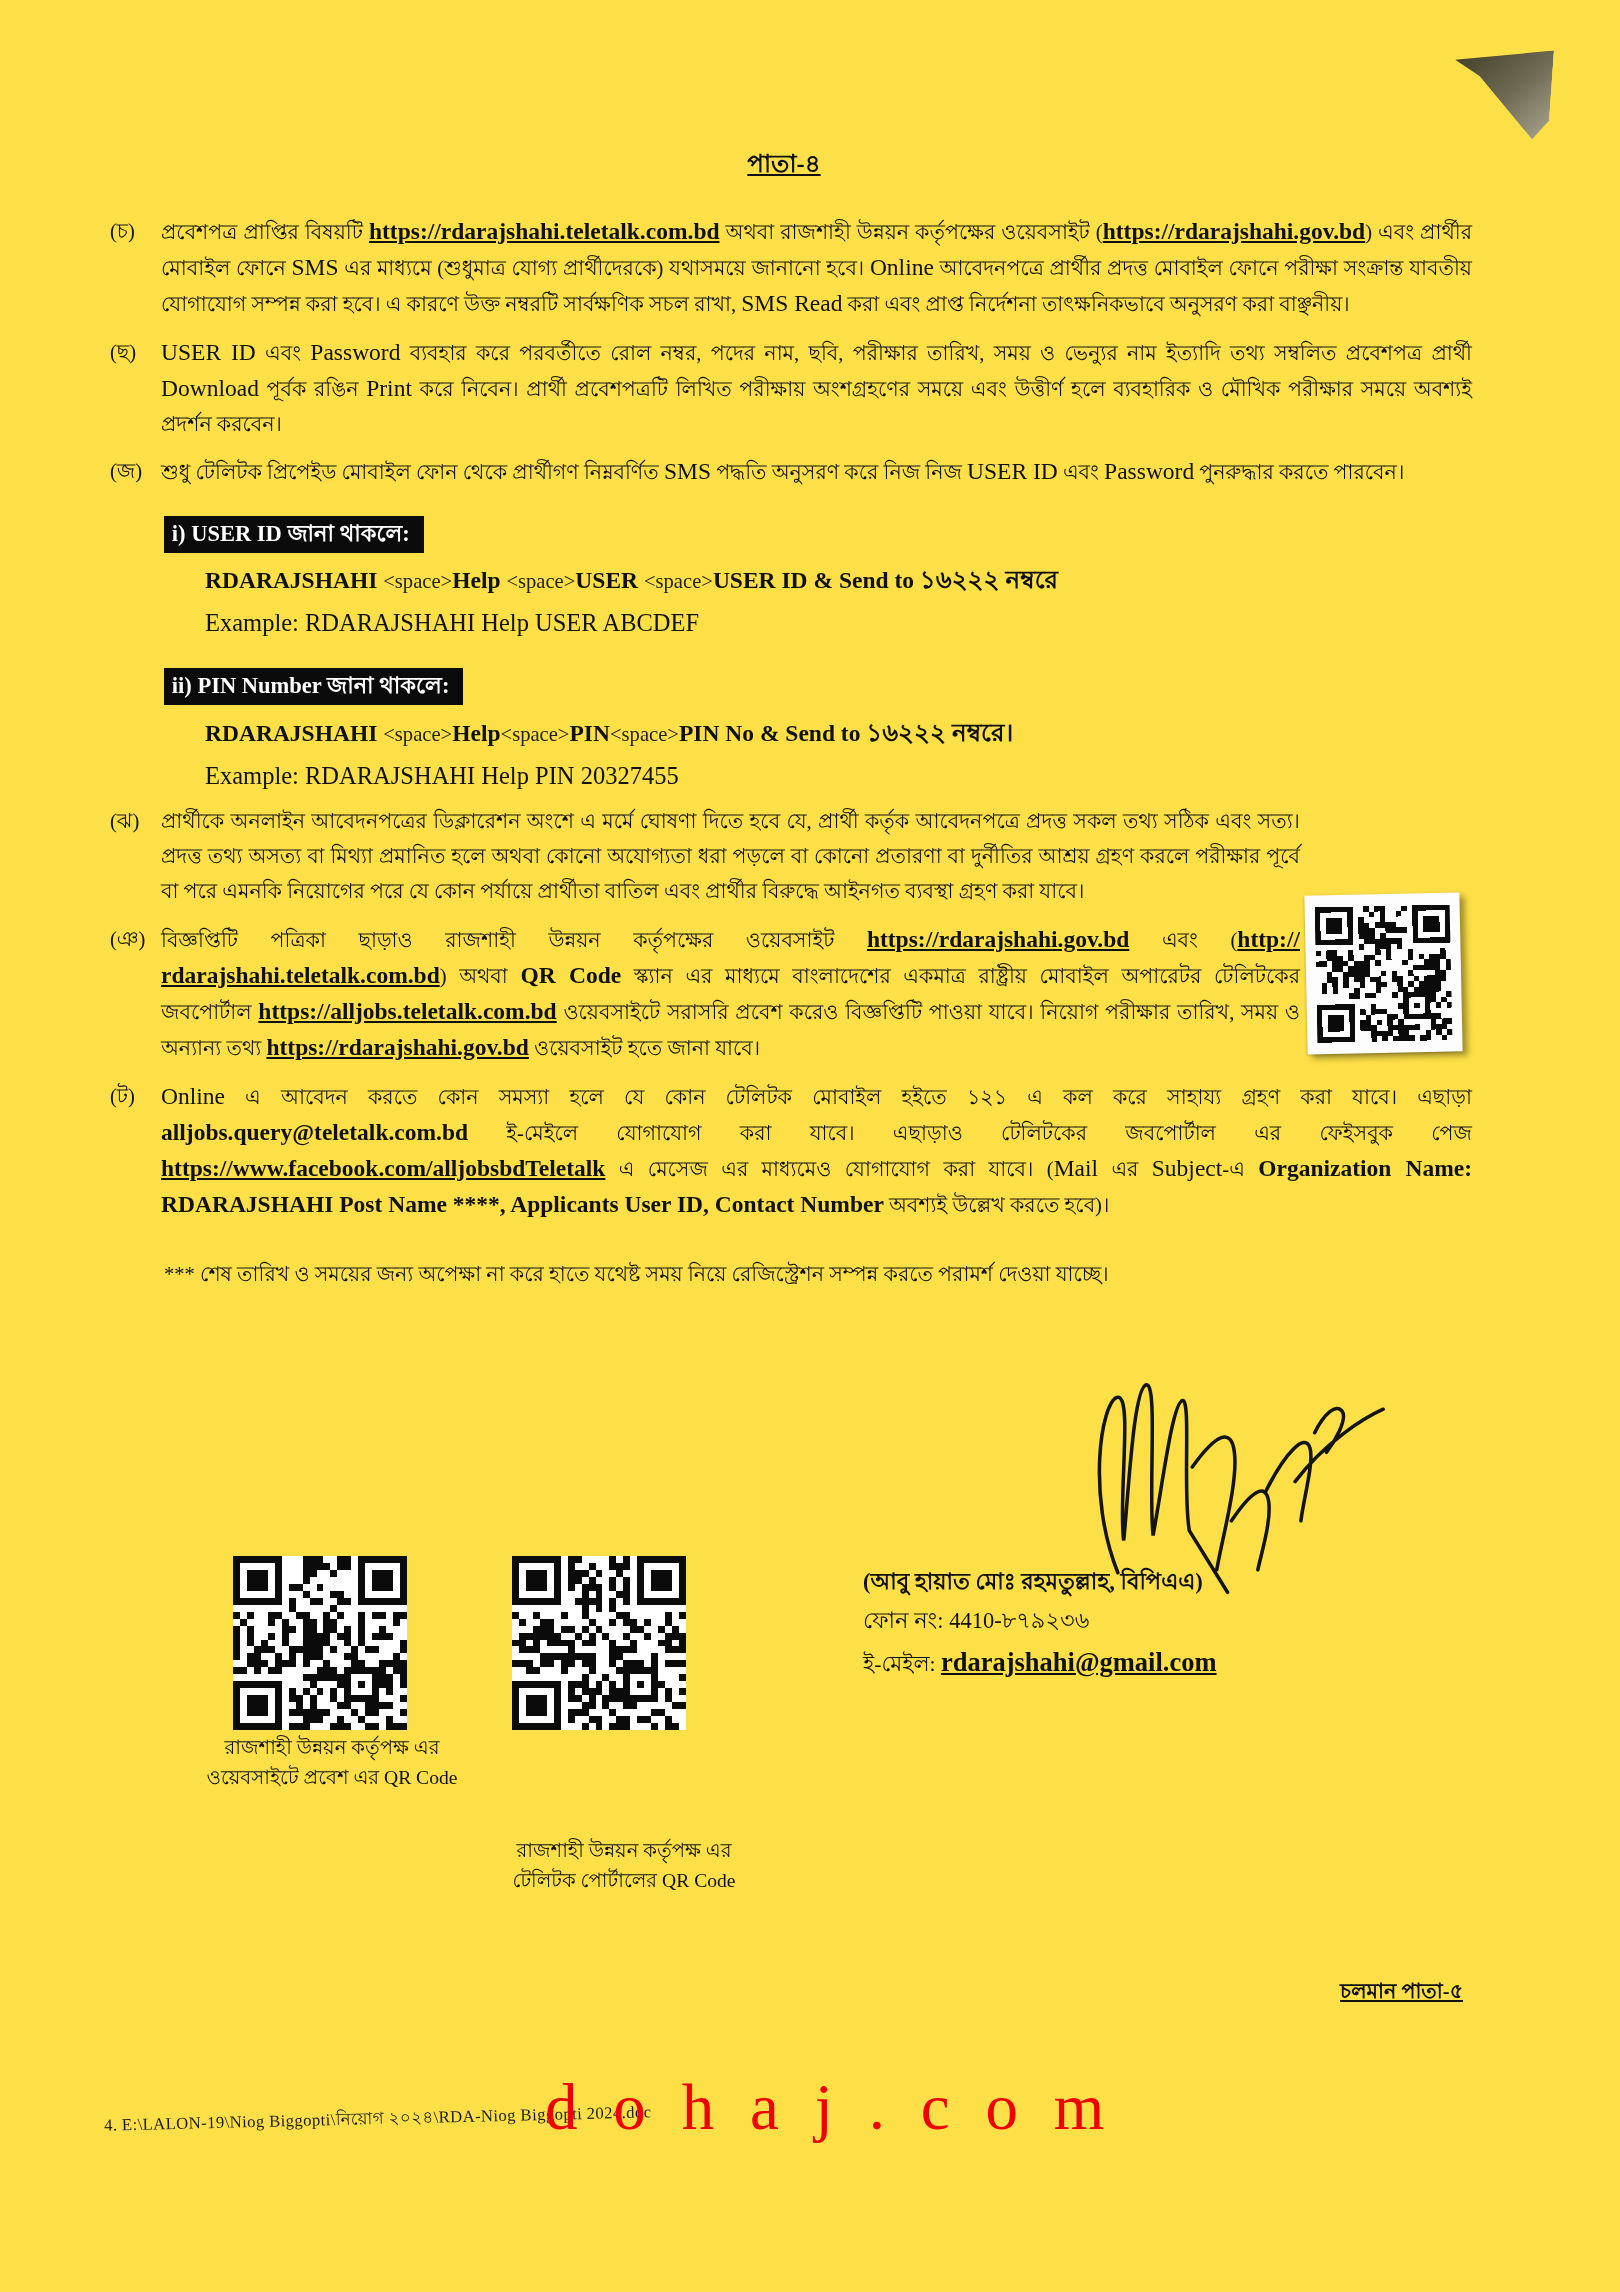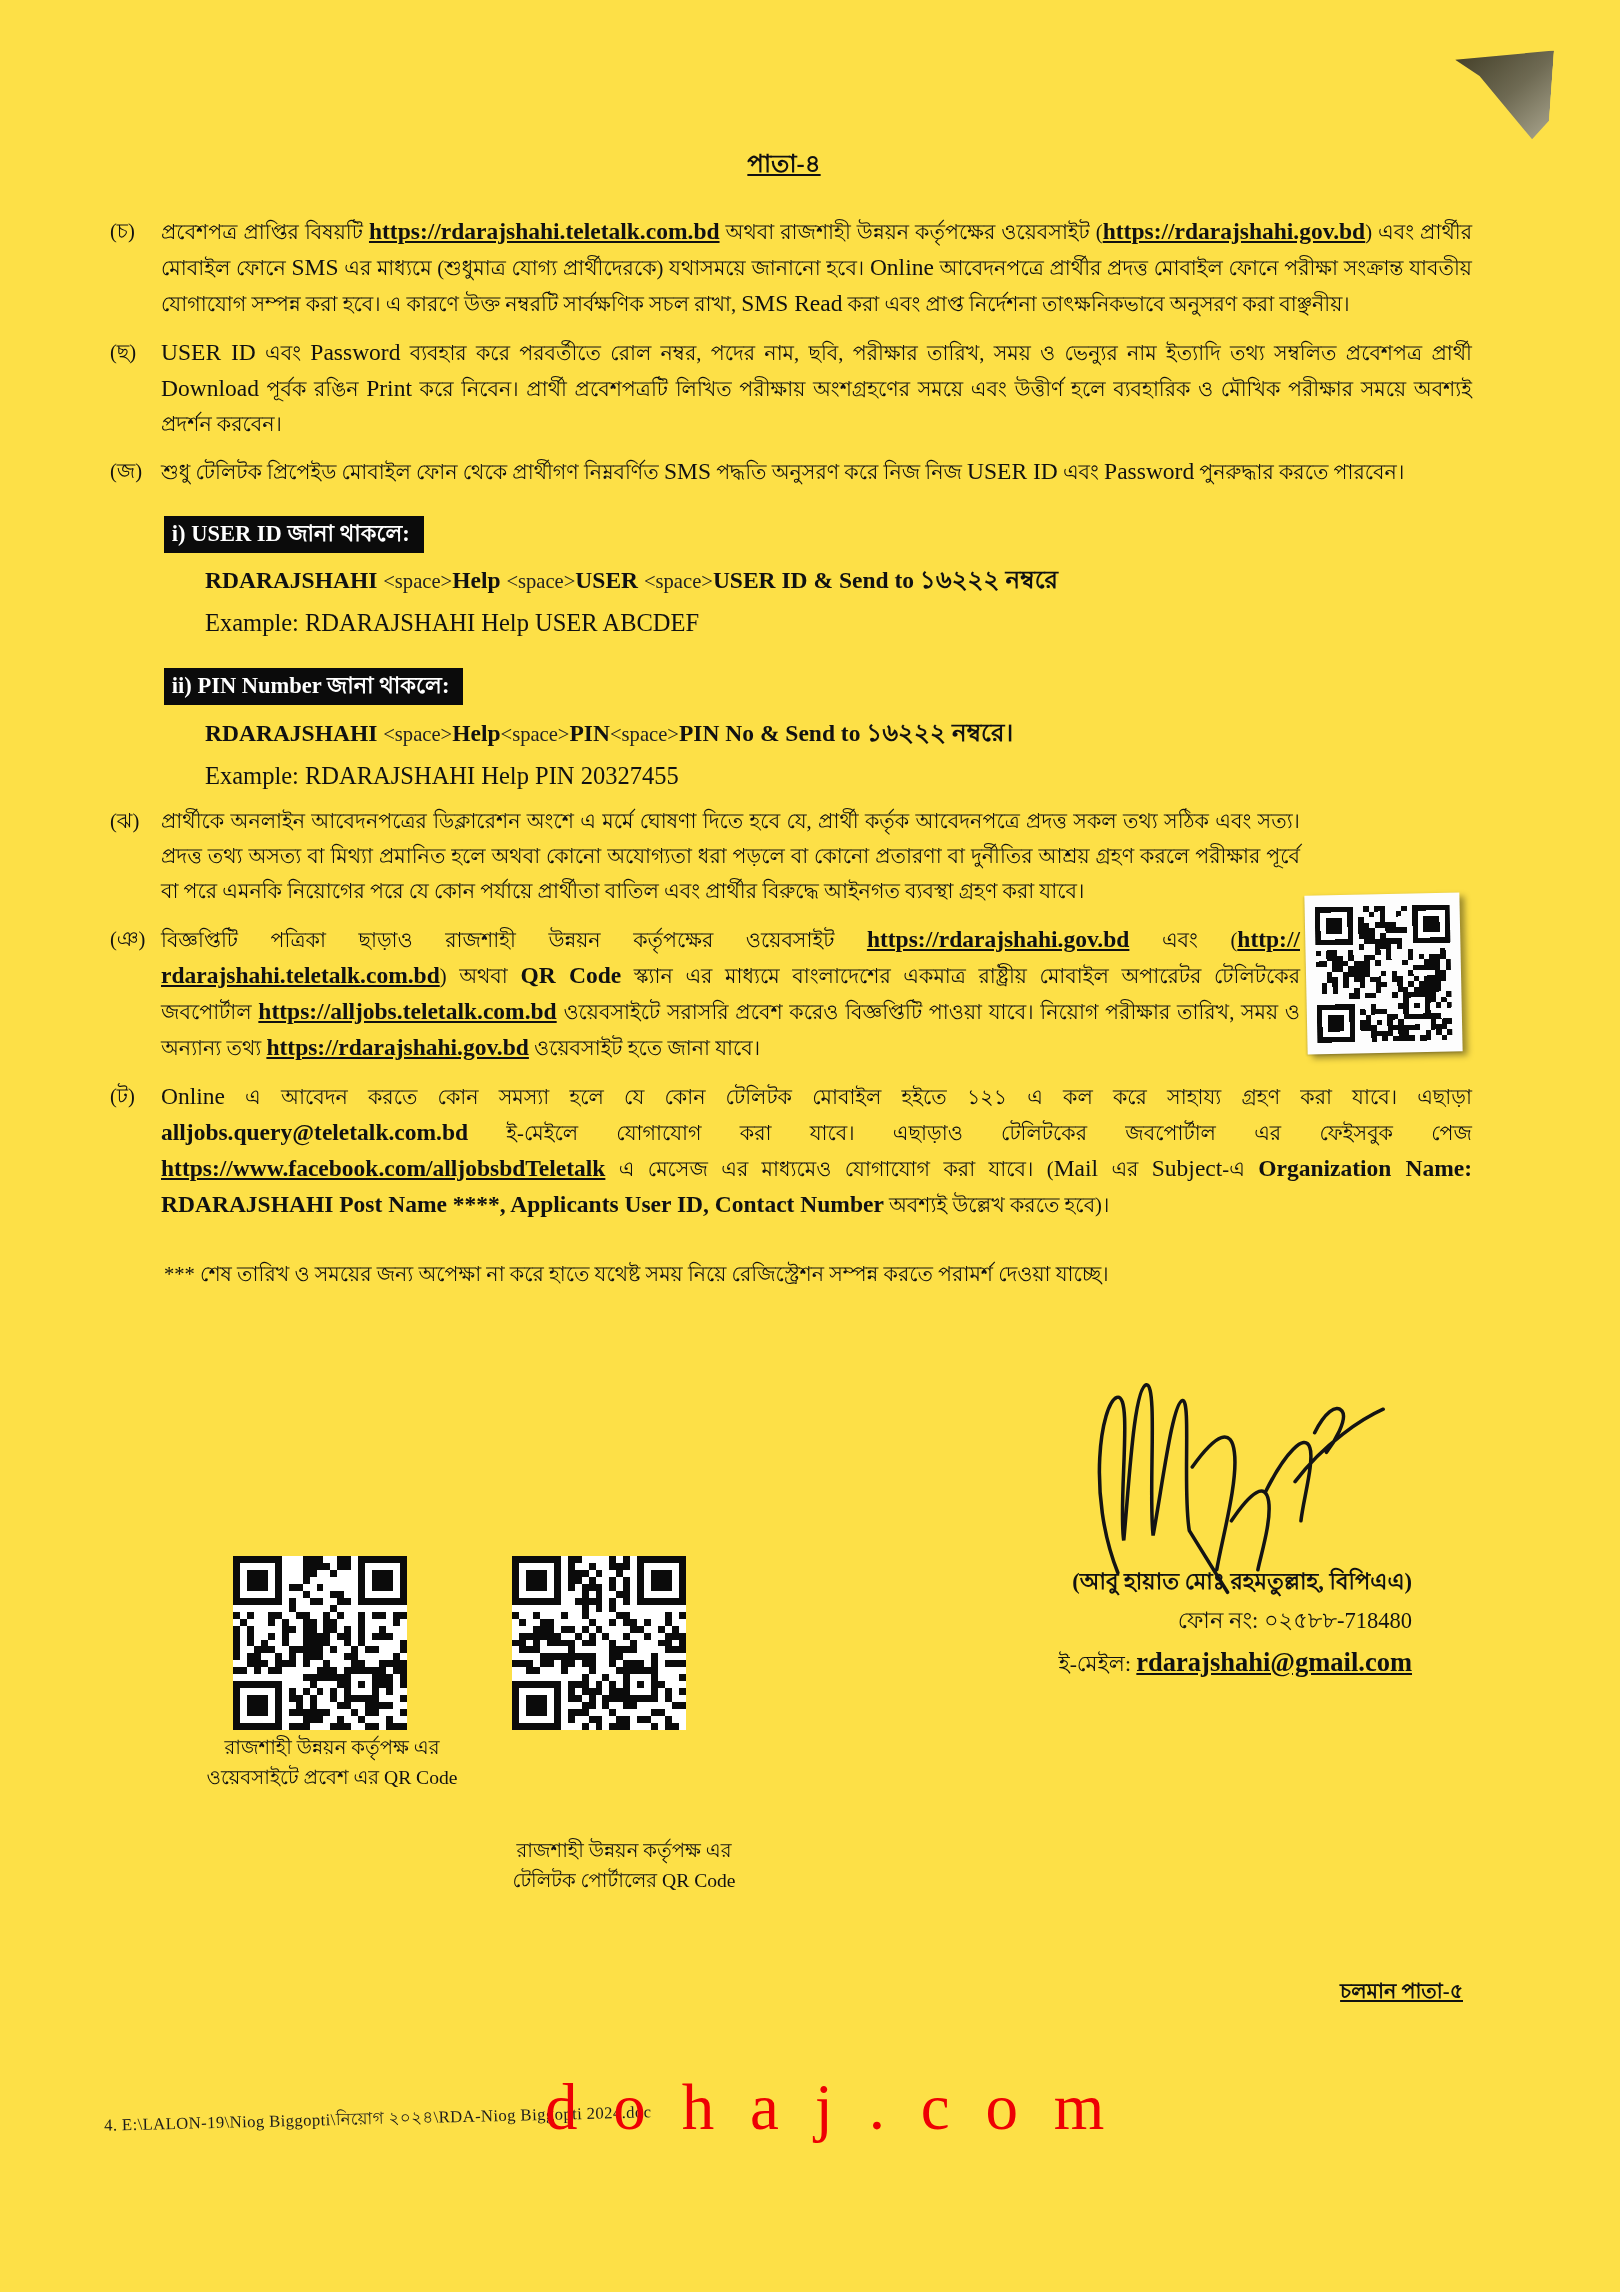--- a/index.html
+++ b/index.html
@@ -51,21 +51,21 @@
   
   .qr-bottom{position:absolute;width:174px;height:174px;background:#fff;}
   .qr-b1{left:233px;top:1556px;}
   .qr-b2{left:512px;top:1556px;}
   .qr-caption{
     position:absolute;width:272px;text-align:center;font-size:19.6px;line-height:30px;
   }
   .qr-cap1{left:196px;top:1733px;}
   .qr-cap2{left:488px;top:1836px;}
   
-  .signature-block{position:absolute;left:863px;top:1390px;width:549px;text-align:right;}
+  .signature-block{position:absolute;left:863px;top:1390px;width:549px;text-align:left;}
   .signature-scribble{position:absolute;left:108px;top:-17.6px;width:421px;height:235px;pointer-events:none;}
   .sig-name{margin-top:172px;font-size:22.5px;font-weight:bold;line-height:39px;}
   .sig-line{font-size:21.6px;line-height:40px;}
   .sig-phone{font-size:22.5px;line-height:40px;}
   .sig-email{font-size:21.6px;line-height:43px;}
   .sig-email .addr{font-size:26.5px;font-weight:bold;text-decoration:underline;}
   
   .continuation{
     position:absolute;right:157px;top:1976px;font-size:20.6px;font-weight:bold;text-decoration:underline;
   }
@@ -353,21 +353,21 @@
           <rect x="18" y="18" width="1" height="1"></rect>
         </svg>
       </div>
   </div>
 
   <div class="signature-block">
     <svg class="signature-scribble" viewBox="0 0 430 240" xmlns="http://www.w3.org/2000/svg">
       <path d="M150,205 C118,125 133,32 149,26 C166,20 150,132 156,172 C161,122 166,16 179,13 C191,11 181,122 186,167 C196,112 206,31 216,29 C225,28 216,122 223,162 L262,225 M226,97 C251,62 266,57 269,82 C273,112 256,172 251,202 M266,152 C286,122 301,112 304,132 C307,152 296,187 293,202 M301,122 C321,82 341,62 346,77 C351,90 339,132 337,152 M351,62 C361,42 373,32 379,40 C385,48 371,72 363,82 M331,112 C361,72 401,47 421,38" stroke="#141414" fill="none" stroke-width="3.6" stroke-linecap="round"></path>
     </svg>
     <div class="sig-name">(আবু হায়াত মোঃ রহমতুল্লাহ, বিপিএএ)</div>
-    <div class="sig-phone">ফোন নং: ০২৫৮৮-718480</div>
+    <div class="sig-phone">ফোন নং: 4410-৮৭৯২৩৬</div>
     <div class="sig-email"><span>ই-মেইল: </span><span class="addr">rdarajshahi@gmail.com</span></div>
   </div>
 
   <div class="qr-bottom qr-b1">
     <div class="qr">
         <svg viewBox="0 0 25 25" xmlns="http://www.w3.org/2000/svg" shape-rendering="crispEdges" fill="#0b0b0b">
           <rect x="10" y="0" width="1" height="1"></rect>
           <rect x="11" y="0" width="1" height="1"></rect>
           <rect x="12" y="0" width="1" height="1"></rect>
           <rect x="15" y="0" width="1" height="1"></rect>

